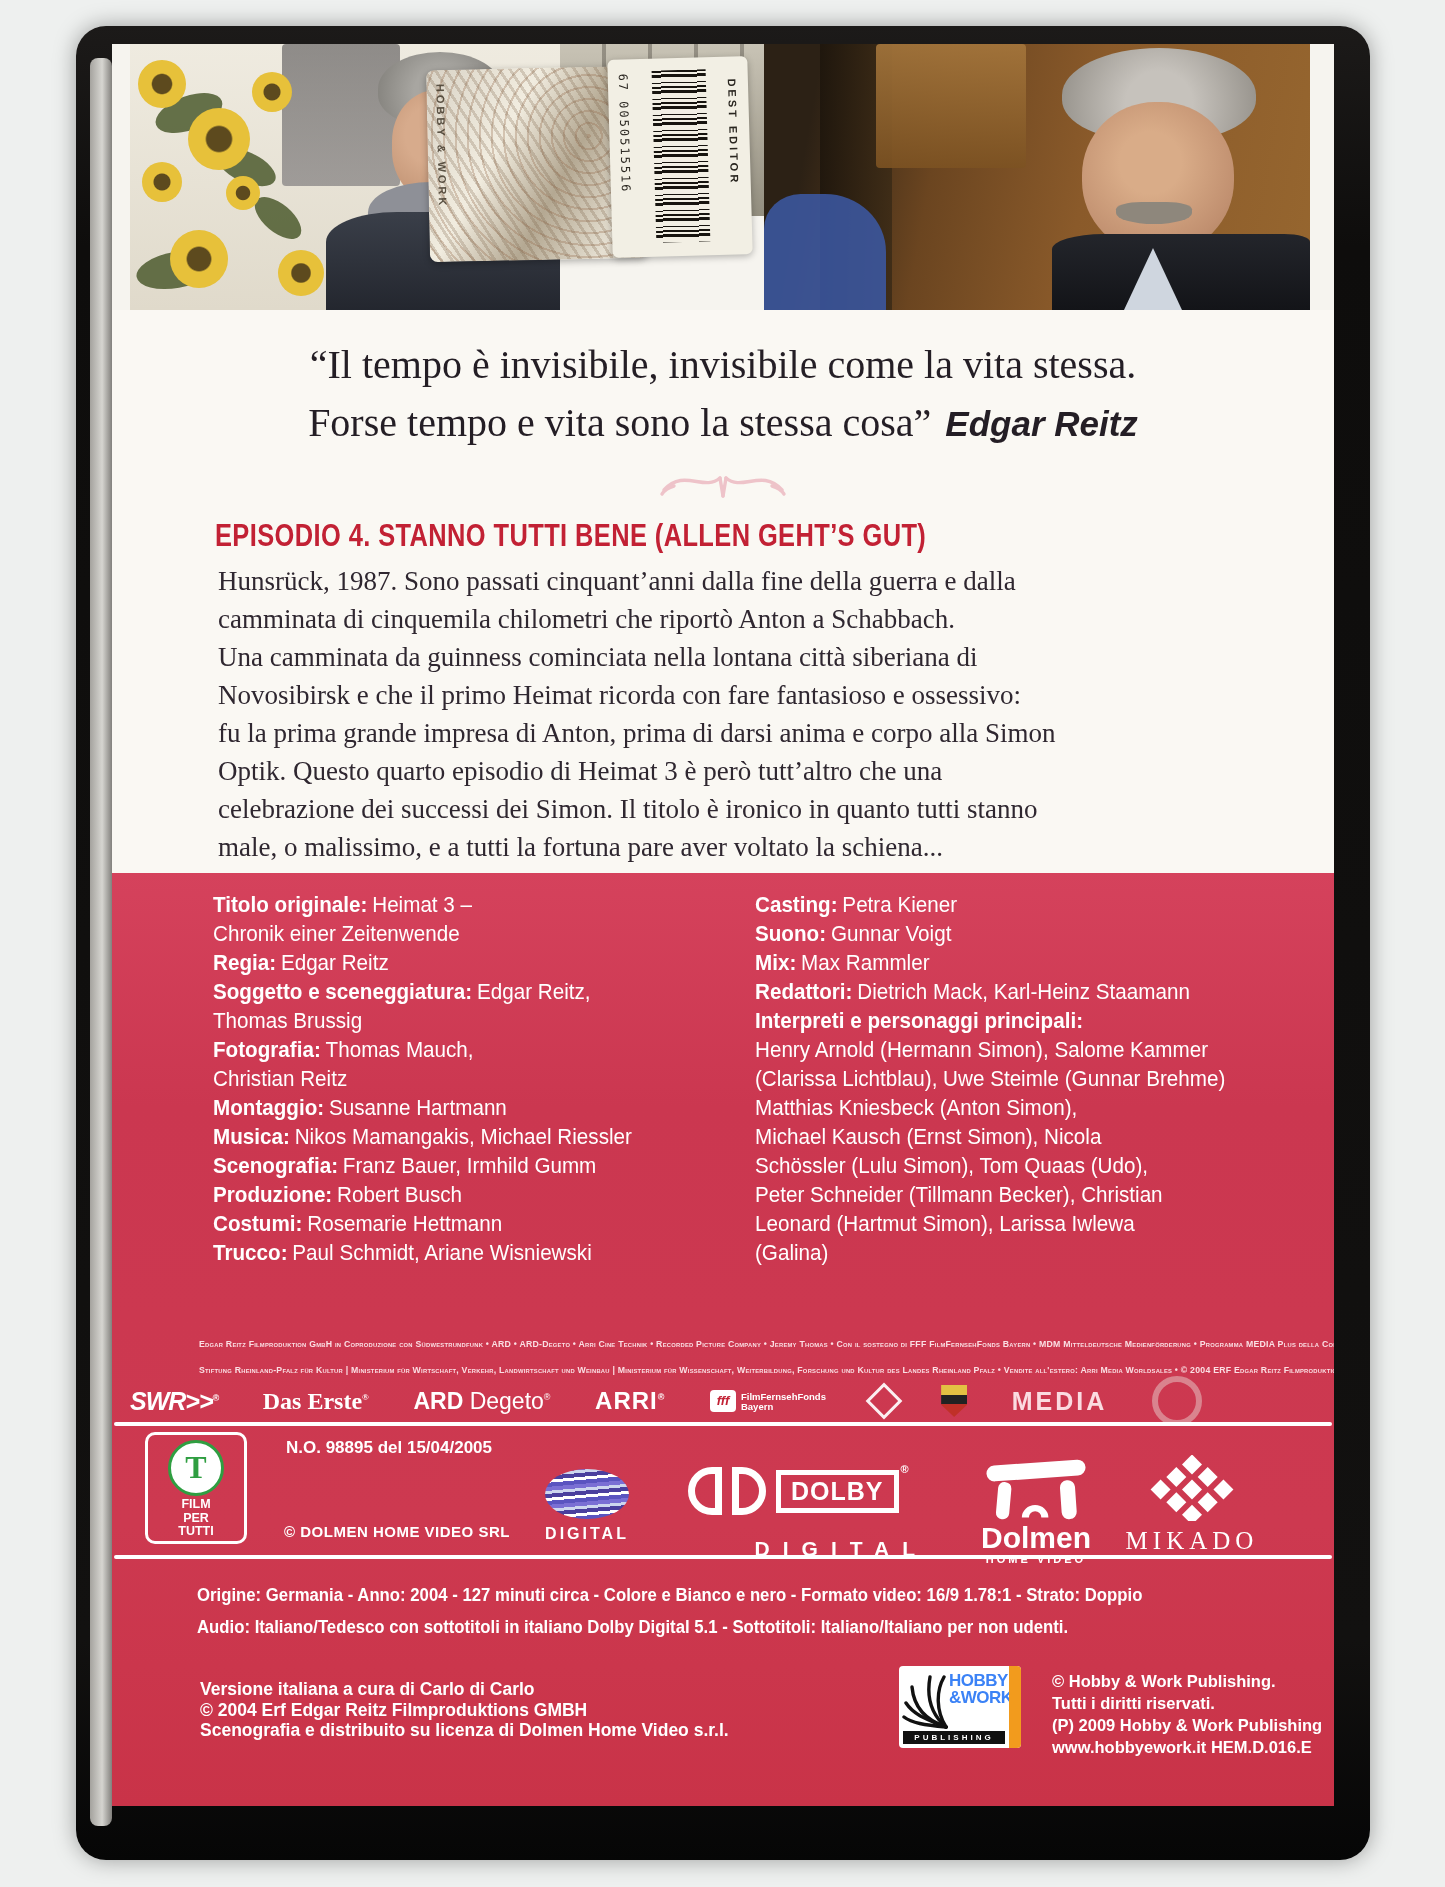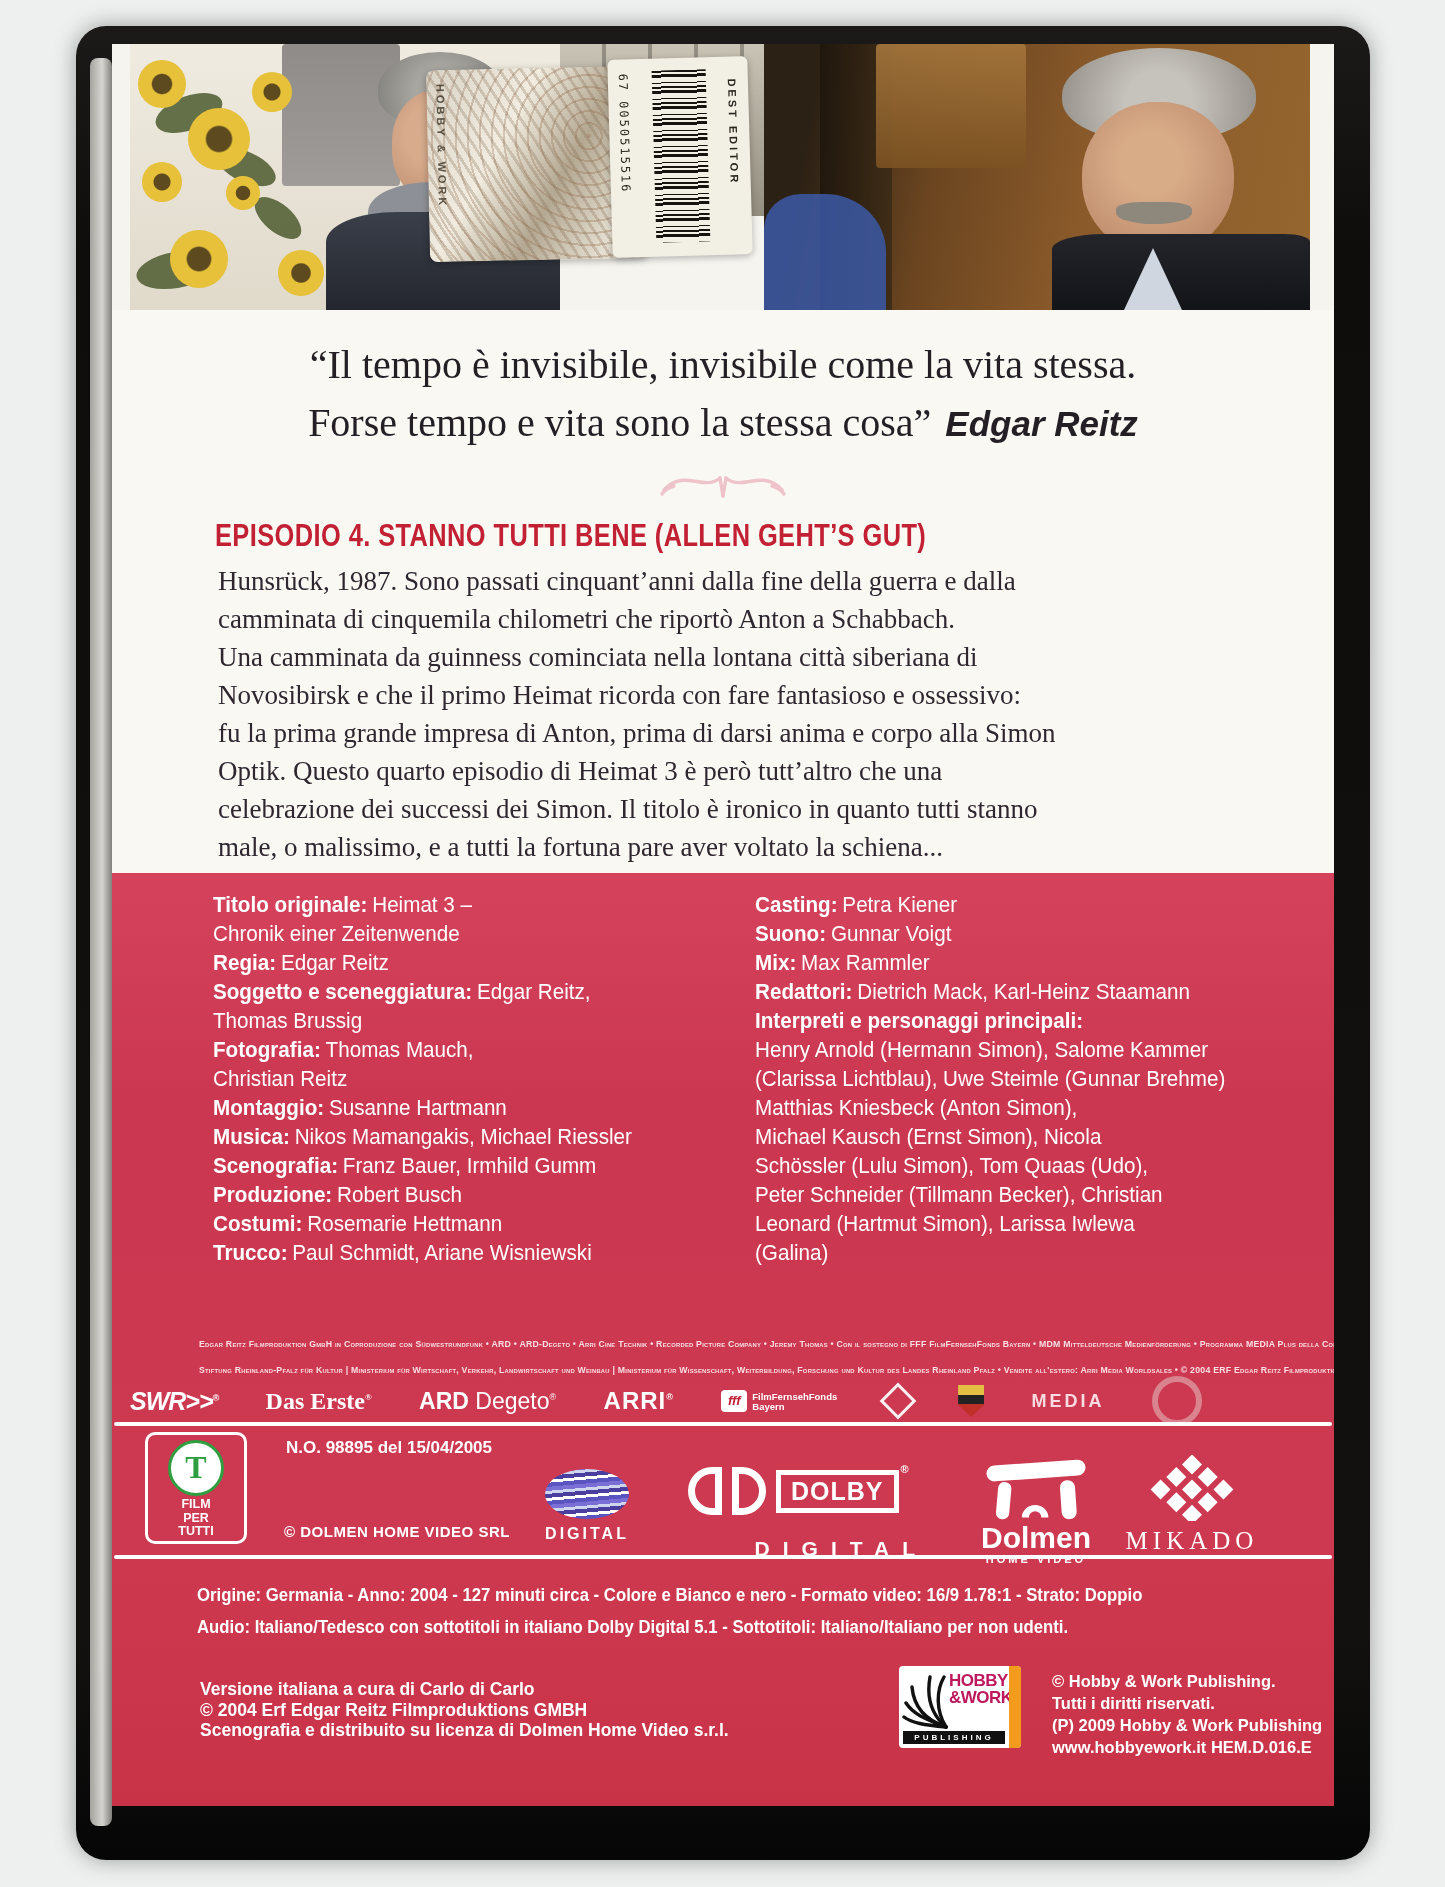--- a/index.html
+++ b/index.html
@@ -105,21 +105,21 @@
   .lg-ard{font-size:23px;white-space:nowrap;}
   .lg-ard b{font-weight:700;} .lg-ard span.deg{font-weight:400;}
   .lg-arri{font-size:24px;font-weight:700;letter-spacing:1px;white-space:nowrap;}
   .lg-fff{display:flex;align-items:flex-end;gap:5px;}
   .fff-box{width:26px;height:22px;background:#fff;border-radius:4px;color:#c22134;
            font-weight:700;font-style:italic;font-size:13px;line-height:22px;text-align:center;}
   .fff-lines{font-size:9.5px;line-height:10px;font-weight:700;}
   .lg-diamond{width:20px;height:20px;border:3px solid #fff;transform:rotate(45deg);opacity:.92;}
   .lg-crest{width:26px;height:32px;clip-path:polygon(0 0,100% 0,100% 62%,50% 100%,0 62%);
             background:linear-gradient(180deg,#e3c043 0 32%,#222 32% 58%,#c03028 58%);}
-  .lg-media{font-size:18px;font-weight:700;letter-spacing:3px;color:rgba(255,233,238,.92);}
+  .lg-media{font-size:25px;font-weight:700;letter-spacing:3px;color:rgba(255,233,238,.92);}
   .lg-ring{width:38px;height:38px;border:6px solid rgba(224,172,175,.65);border-radius:50%;}
 
   .rule{position:absolute;left:2px;width:1218px;height:4px;background:#fff;border-radius:2px;}
   .rule1{top:549px;} .rule2{top:682px;}
 
   
   .fpt-box{position:absolute;left:33px;top:559px;width:96px;height:106px;border:3px solid #fff;border-radius:10px;
            text-align:center;}
   .fpt-circle{width:50px;height:50px;margin:5px auto 2px;background:#fff;border:3px solid #2f9e41;border-radius:50%;
               color:#2f9e41;font-family:"Liberation Serif",serif;font-weight:700;font-size:32px;line-height:48px;}
@@ -146,21 +146,21 @@
   
   .specs{position:absolute;left:85px;font-size:18px;font-weight:700;white-space:nowrap;
          transform:scaleX(.93);transform-origin:0 0;}
   .specs1{top:712px;} .specs2{top:744px;}
 
   
   .bottom-left{position:absolute;left:88px;top:806px;font-size:17.5px;font-weight:700;line-height:20.5px;}
   .bl-line{white-space:nowrap;}
   .hw-box{position:absolute;left:787px;top:793px;width:122px;height:82px;background:#fff;border-radius:4px;}
   .hw-palm{position:absolute;left:3px;top:3px;}
-  .hw-text{position:absolute;left:50px;top:6px;color:#be185d;font-weight:700;font-size:17px;line-height:17px;letter-spacing:-.5px;}
+  .hw-text{position:absolute;left:50px;top:6px;color:#3b82f6;font-weight:700;font-size:17px;line-height:17px;letter-spacing:-.5px;}
   .hw-strip{position:absolute;left:4px;right:16px;bottom:4px;height:13px;background:#111;color:#fff;
             font-size:8px;letter-spacing:3px;text-align:center;line-height:13px;font-weight:700;}
   .hw-orange{position:absolute;right:0;top:0;bottom:0;width:12px;background:#f29b1d;border-radius:0 4px 4px 0;}
   .bottom-right{position:absolute;left:940px;top:797px;font-size:16.5px;font-weight:700;line-height:22px;}
   .br-line{white-space:nowrap;}
 </style>
 </head>
 <body>
 
 <div class="scene">

